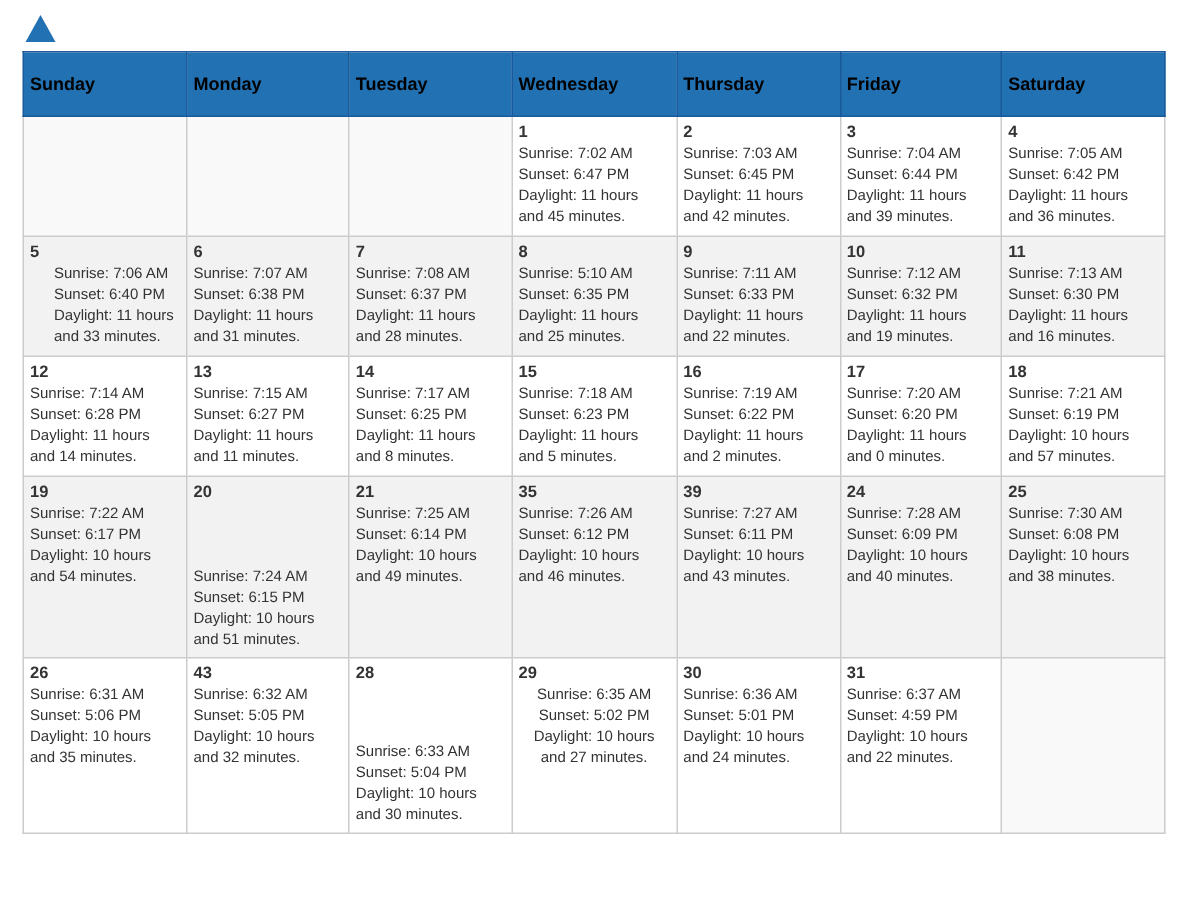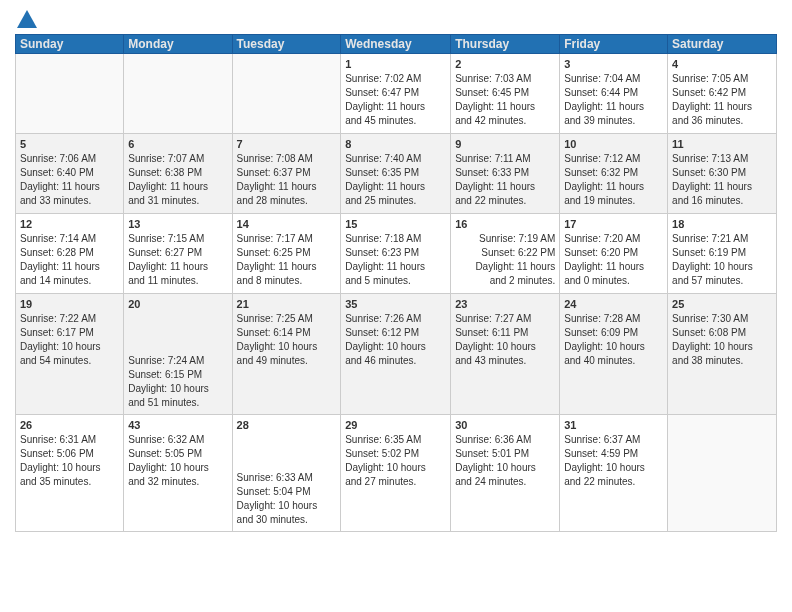--- a/index.html
+++ b/index.html
@@ -62,24 +62,24 @@
       font-size: 14px;
       color: #555;
     }
     .calendar-table {
       width: 100%;
       border-collapse: collapse;
       border: 1px solid #ccc;
     }
     .calendar-table th {
       background-color: #2271b3;
-      color: #e5e5e5;
+      color: #000000;
       font-size: 12px;
       font-weight: bold;
-      padding: 2px 4px;
+      padding: 14px 4px;
       text-align: left;
       border: 1px solid #1a5a9a;
     }
     .calendar-table td {
       border: 1px solid #ccc;
       vertical-align: top;
       padding: 4px 4px;
       width: 113px;
       height: 80px;
       font-size: 9.5px;
@@ -164,42 +164,42 @@
             <span class="day-number">4</span>
             <div class="day-info" style="white-space: pre-line;">Sunrise: 7:05 AM
 Sunset: 6:42 PM
 Daylight: 11 hours
 and 36 minutes.</div>
           </td>
         </tr>
         <tr class="row-alt">
           <td>
             <span class="day-number">5</span>
-            <div class="day-info" style="white-space: pre-line;">Sunrise: 7:06 AM
+            <div class="day-info" style="white-space: pre-line; margin-left: 16px;">Sunrise: 7:06 AM
 Sunset: 6:40 PM
 Daylight: 11 hours
 and 33 minutes.</div>
           </td>
           <td>
             <span class="day-number">6</span>
             <div class="day-info" style="white-space: pre-line;">Sunrise: 7:07 AM
 Sunset: 6:38 PM
 Daylight: 11 hours
 and 31 minutes.</div>
           </td>
           <td>
             <span class="day-number">7</span>
             <div class="day-info" style="white-space: pre-line;">Sunrise: 7:08 AM
 Sunset: 6:37 PM
 Daylight: 11 hours
 and 28 minutes.</div>
           </td>
           <td>
             <span class="day-number">8</span>
-            <div class="day-info" style="white-space: pre-line;">Sunrise: 7:40 AM
+            <div class="day-info" style="white-space: pre-line;">Sunrise: 5:10 AM
 Sunset: 6:35 PM
 Daylight: 11 hours
 and 25 minutes.</div>
           </td>
           <td>
             <span class="day-number">9</span>
             <div class="day-info" style="white-space: pre-line;">Sunrise: 7:11 AM
 Sunset: 6:33 PM
 Daylight: 11 hours
 and 22 minutes.</div>
@@ -243,21 +243,21 @@
           </td>
           <td>
             <span class="day-number">15</span>
             <div class="day-info" style="white-space: pre-line;">Sunrise: 7:18 AM
 Sunset: 6:23 PM
 Daylight: 11 hours
 and 5 minutes.</div>
           </td>
           <td>
             <span class="day-number">16</span>
-            <div class="day-info" style="white-space: pre-line; text-align: right;">Sunrise: 7:19 AM
+            <div class="day-info" style="white-space: pre-line;">Sunrise: 7:19 AM
 Sunset: 6:22 PM
 Daylight: 11 hours
 and 2 minutes.</div>
           </td>
           <td>
             <span class="day-number">17</span>
             <div class="day-info" style="white-space: pre-line;">Sunrise: 7:20 AM
 Sunset: 6:20 PM
 Daylight: 11 hours
 and 0 minutes.</div>
@@ -293,21 +293,21 @@
 and 49 minutes.</div>
           </td>
           <td>
             <span class="day-number">35</span>
             <div class="day-info" style="white-space: pre-line;">Sunrise: 7:26 AM
 Sunset: 6:12 PM
 Daylight: 10 hours
 and 46 minutes.</div>
           </td>
           <td>
-            <span class="day-number">23</span>
+            <span class="day-number">39</span>
             <div class="day-info" style="white-space: pre-line;">Sunrise: 7:27 AM
 Sunset: 6:11 PM
 Daylight: 10 hours
 and 43 minutes.</div>
           </td>
           <td>
             <span class="day-number">24</span>
             <div class="day-info" style="white-space: pre-line;">Sunrise: 7:28 AM
 Sunset: 6:09 PM
 Daylight: 10 hours
@@ -338,21 +338,21 @@
           </td>
           <td>
             <span class="day-number">28</span>
             <div class="day-info" style="white-space: pre-line; margin-top: 40px;">Sunrise: 6:33 AM
 Sunset: 5:04 PM
 Daylight: 10 hours
 and 30 minutes.</div>
           </td>
           <td>
             <span class="day-number">29</span>
-            <div class="day-info" style="white-space: pre-line;">Sunrise: 6:35 AM
+            <div class="day-info" style="white-space: pre-line; text-align: center;">Sunrise: 6:35 AM
 Sunset: 5:02 PM
 Daylight: 10 hours
 and 27 minutes.</div>
           </td>
           <td>
             <span class="day-number">30</span>
             <div class="day-info" style="white-space: pre-line;">Sunrise: 6:36 AM
 Sunset: 5:01 PM
 Daylight: 10 hours
 and 24 minutes.</div>

